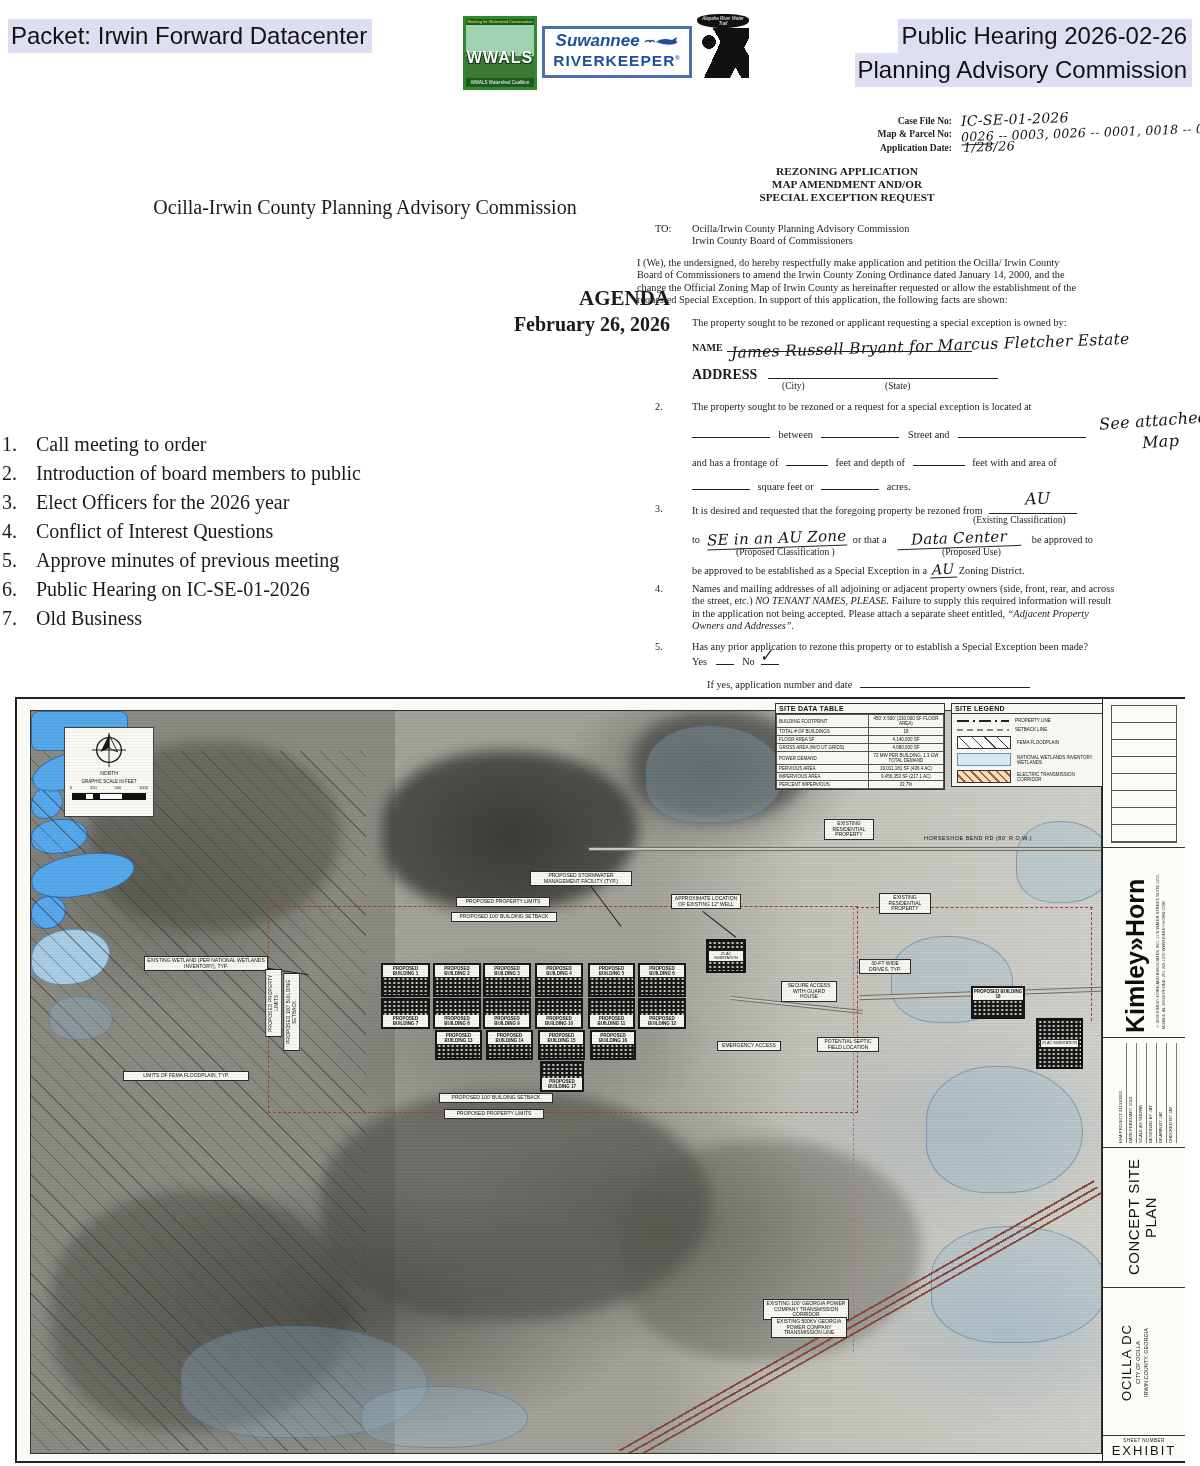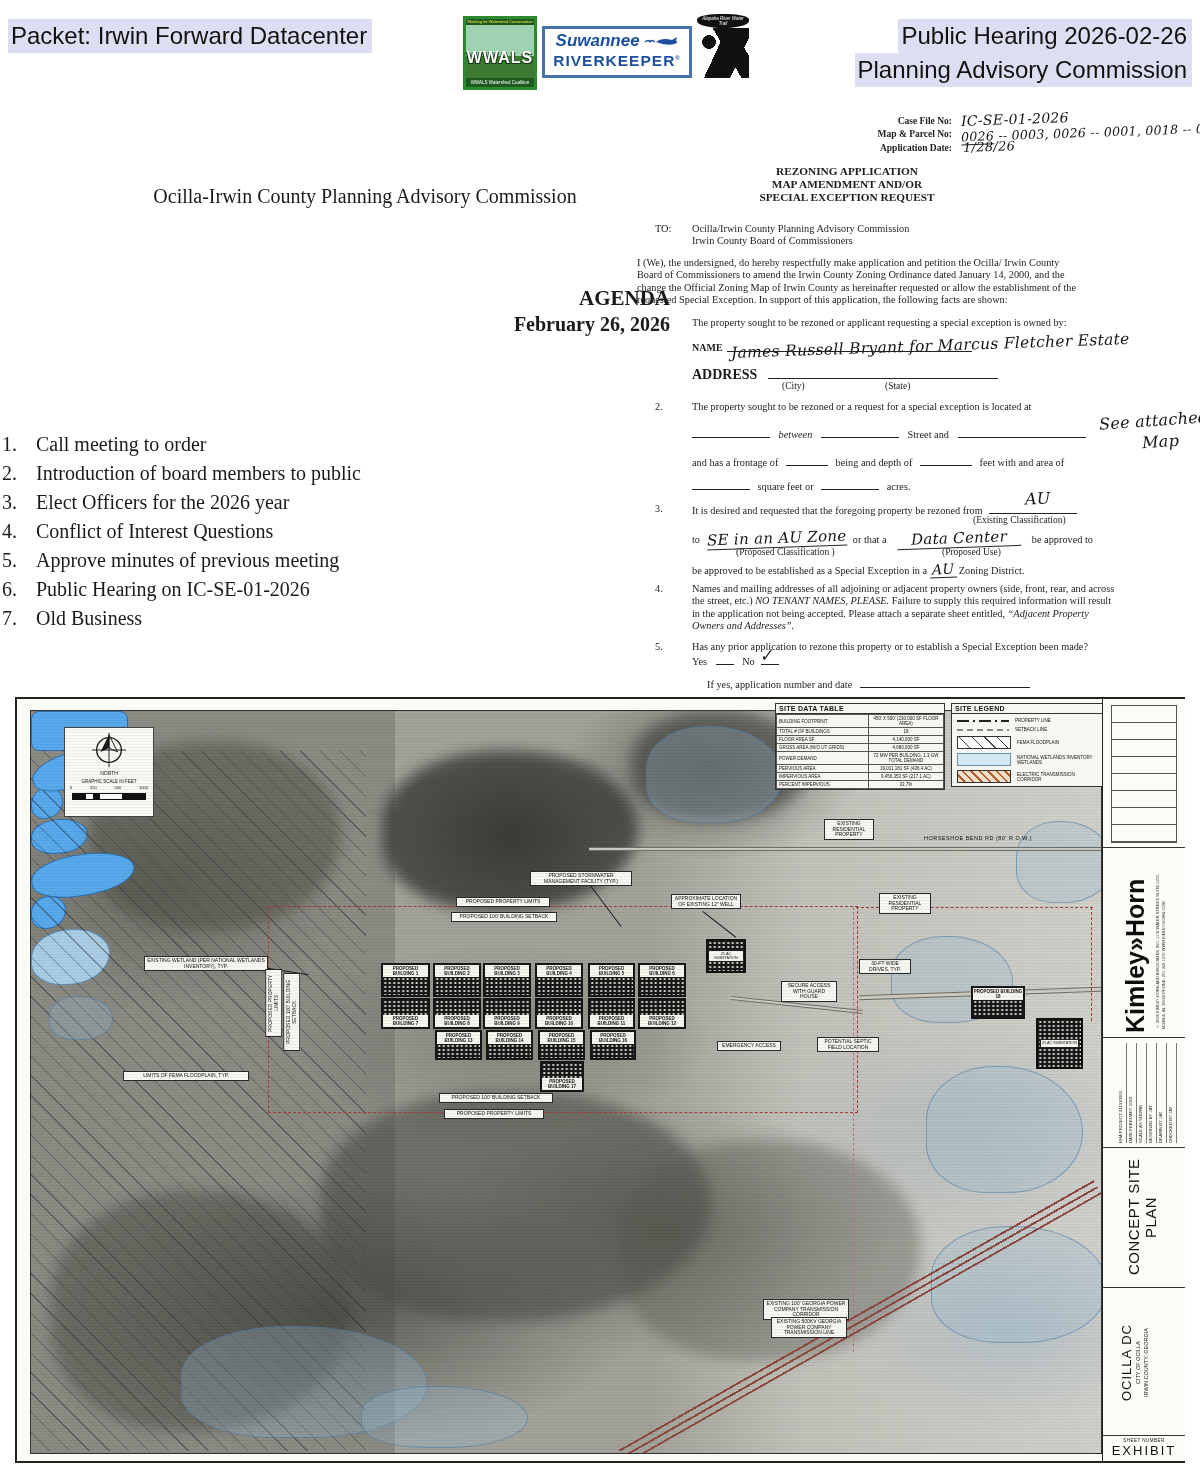--- a/index.html
+++ b/index.html
@@ -28,21 +28,21 @@
   .al-bubble{background:#111;color:#fff;font-size:4.5px;font-style:italic;text-align:center;
     border-radius:40% 40% 50% 50%;padding:2px 1px;line-height:5px;}
   .al-art{position:relative;height:50px;background:
      radial-gradient(circle 7px at 12px 14px,#111 97%,transparent),
      radial-gradient(circle 5px at 38px 10px,#111 97%,transparent),
      linear-gradient(115deg,transparent 0 40%,#111 40% 75%,transparent 75%),
      linear-gradient(60deg,transparent 0 55%,#111 55% 80%,transparent 80%);}
 
   
   .doc{font-family:"Liberation Serif","DejaVu Serif",serif;color:#1a1a1a;}
-  .agenda-org{left:60px;top:185px;width:610px;text-align:center;font-size:20px;}
+  .agenda-org{left:60px;top:196px;width:610px;text-align:center;font-size:20px;}
   .agenda-head{left:60px;top:285px;width:610px;text-align:right;line-height:26px;}
   .agenda-head .b1{font-size:21px;font-weight:bold;}
   .agenda-head .b2{font-size:20px;font-weight:bold;}
   .agenda-head .b3{font-size:19px;}
   .agenda-list{left:2px;top:430px;width:620px;font-size:20px;}
   .agenda-item{display:flex;line-height:29px;}
   .agenda-item .num{width:26px;text-align:left;}
   .agenda-item .txt{margin-left:8px;}
 
   
@@ -263,31 +263,31 @@
     <span class="b" style="font-size:14px;">ADDRESS</span>
     <span class="ul" style="width:230px;margin-left:8px;"></span>
   </div>
   <div class="frow cap" style="left:145px;top:276px;">(City)</div>
   <div class="frow cap" style="left:248px;top:276px;">(State)</div>
 
   <div class="itemnum" style="top:296px;">2.</div>
   <div class="itembody" style="top:296px;">The property sought to be rezoned or a request for a special exception is located at</div>
   <div class="frow" style="left:55px;top:322px;">
     <span class="ul" style="width:78px;"></span>
-    <span style="margin:0 6px;font-style:italic;">between</span>
+    <span style="margin:0 6px;">between</span>
     <span class="ul" style="width:78px;"></span>
     <span style="margin:0 6px;">Street and</span>
     <span class="ul" style="width:128px;"></span>
   </div>
   <div class="frow hw" style="left:462px;top:306px;font-size:16px;transform:rotate(-4deg);">See attached</div>
   <div class="frow hw" style="left:505px;top:327px;font-size:16px;transform:rotate(-4deg);">Map</div>
   <div class="frow" style="left:55px;top:350px;">
     <span>and  has a frontage of</span>
     <span class="ul" style="width:42px;margin:0 5px;"></span>
-    <span>being and depth of</span>
+    <span>feet and depth of</span>
     <span class="ul" style="width:52px;margin:0 5px;"></span>
     <span>feet with and area of</span>
   </div>
   <div class="frow" style="left:55px;top:374px;">
     <span class="ul" style="width:58px;margin-right:5px;"></span>
     <span>square  feet or</span>
     <span class="ul" style="width:58px;margin:0 5px;"></span>
     <span>acres.</span>
   </div>
 

